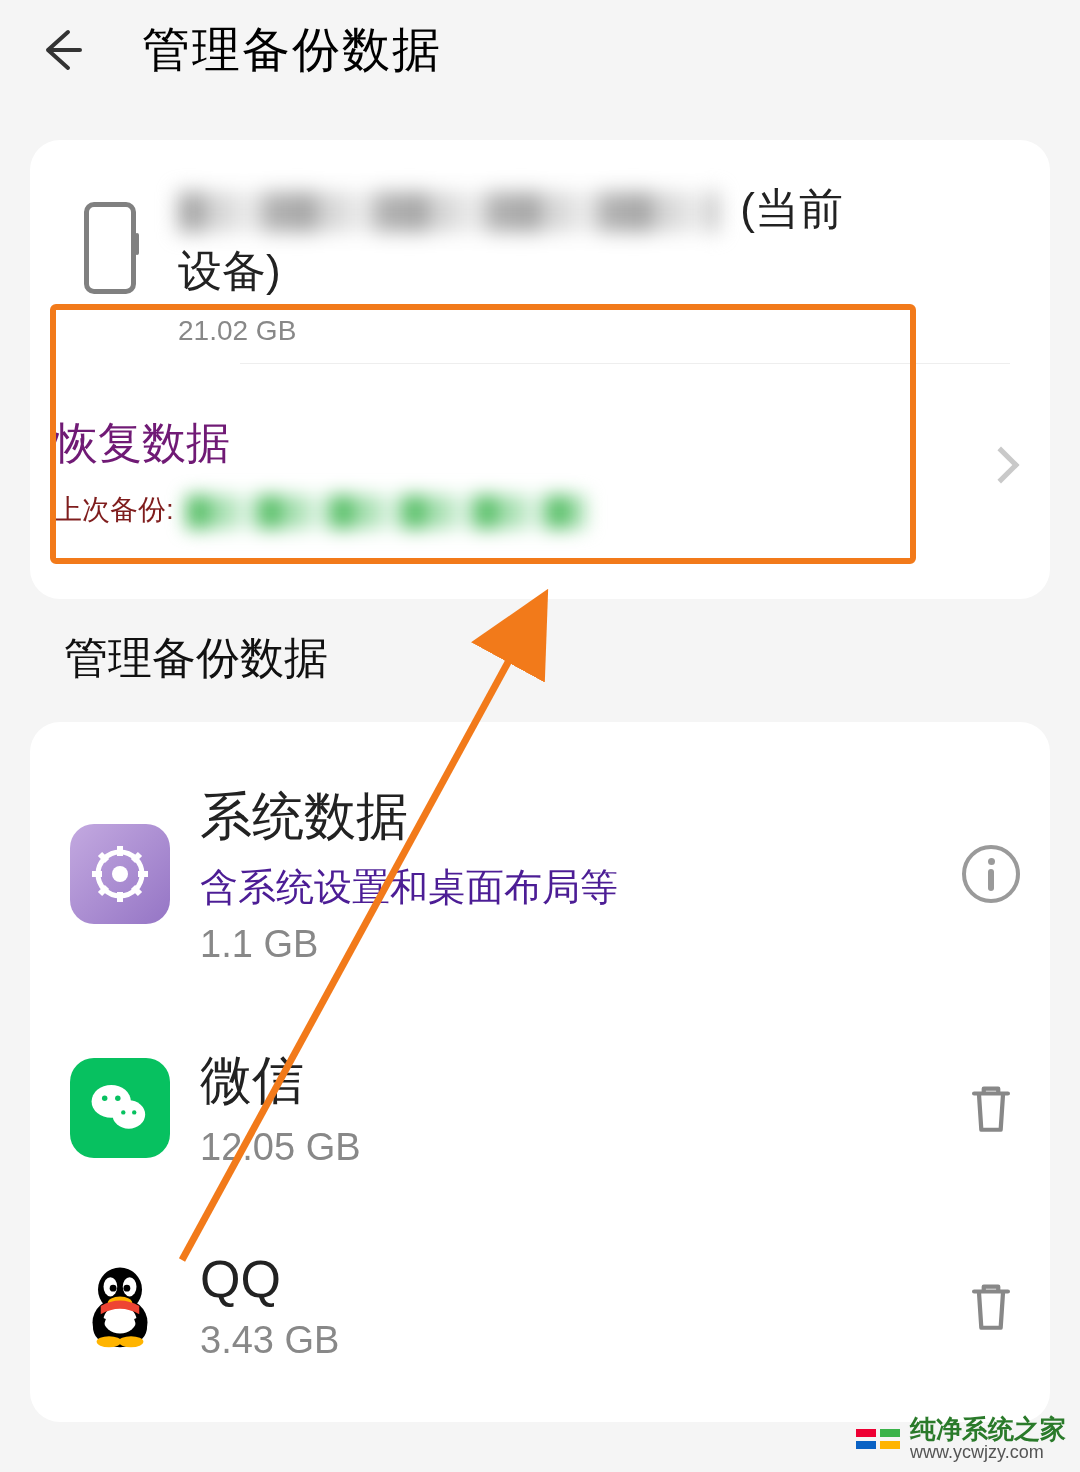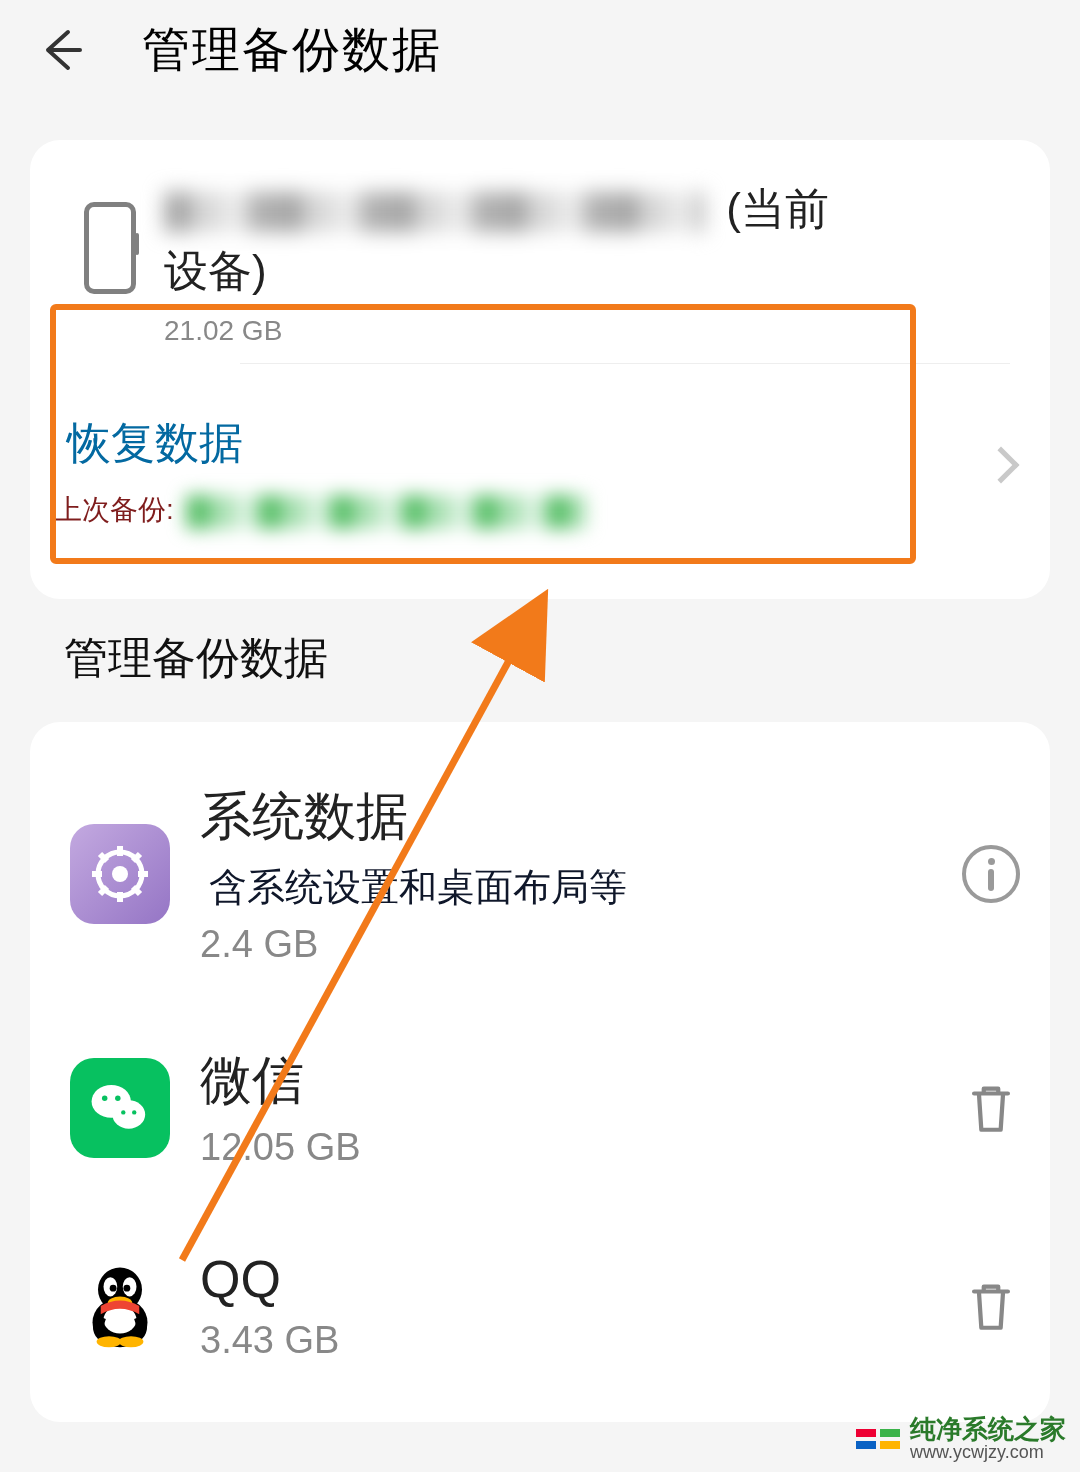--- a/index.html
+++ b/index.html
@@ -22,21 +22,21 @@
     .card {
       background: #fff;
       margin: 40px 30px 30px 30px;
       border-radius: 30px;
       padding: 30px 0;
     }
     .device-row {
       display: flex;
       align-items: flex-start;
       padding: 8px 40px 0 40px;
-      gap: 14px;
+      gap: 28px;
     }
     .phone-icon-wrap { width: 80px; display: flex; justify-content: center; padding-top: 24px; }
     .phone-icon {
       width: 52px; height: 92px;
       border: 5px solid #808080;
       border-radius: 10px;
       position: relative;
     }
     .phone-icon .btn { position: absolute; right: -8px; top: 26px; width: 4px; height: 22px; background: #808080; border-radius: 2px; }
     .device-text { flex: 1; }
@@ -51,21 +51,21 @@
       background: repeating-linear-gradient(90deg,#a8a8a8 0 28px,#d8d8d8 28px 56px,#eaeaea 56px 84px,#b0b0b0 84px 112px);
       filter: blur(10px);
       margin-right: 10px;
     }
     .device-size { color: #888; font-size: 28px; margin-top: 14px; }
     .divider { height: 1px; background: #eee; margin: 16px 40px 16px 210px; }
     .restore-row {
       padding: 34px 40px 40px 24px;
       position: relative;
     }
-    .restore-title { font-size: 44px; color: #0369a1; margin-bottom: 18px; margin-left: 13px; }
+    .restore-title { font-size: 44px; color: #701a75; margin-bottom: 18px; }
     .restore-sub { font-size: 28px; color: #7f1d1d; display: flex; align-items: flex-end; }
     .blur2 {
       display: inline-block;
       width: 400px; height: 34px;
       margin-left: 12px;
       background: repeating-linear-gradient(90deg,#5bc06a 0 24px,#a8e0b2 24px 48px,#d9f2df 48px 72px);
       filter: blur(9px);
     }
     .chevron {
       position: absolute; right: 36px; top: 72px;
@@ -104,21 +104,21 @@
       width: 100px; height: 100px;
       border-radius: 24px;
       display: flex; align-items: center; justify-content: center;
       flex-shrink: 0;
     }
     .gear-bg { background: linear-gradient(135deg,#c3a9e0,#9575c5); }
     .wechat-bg { background: #07c160; }
     .qq-bg { background: #fff; }
     .app-text { flex: 1; }
     .app-title { font-size: 52px; color: #222; font-weight: 500; margin-bottom: 10px; }
-    .app-sub { font-size: 38px; color: #0f172a; margin-bottom: 10px; margin-left: 9px; }
+    .app-sub { font-size: 38px; color: #4c1d95; margin-bottom: 10px; }
     .app-size { font-size: 38px; color: #888; }
     .info-circle {
       width: 58px; height: 58px;
       border: 4px solid #9a9a9a;
       border-radius: 50%;
       display: flex; align-items: center; justify-content: center;
       flex-shrink: 0;
     }
     .info-dot { width: 7px; height: 7px; background:#9a9a9a; border-radius:50%; margin-bottom:4px; }
     .info-stem { width: 6px; height: 22px; background:#9a9a9a; border-radius:3px; }
@@ -201,21 +201,21 @@
             <line x1="45" y1="45" x2="52" y2="52"></line>
           <line x1="52" y1="12" x2="45" y2="19"></line>
             <line x1="19" y1="45" x2="12" y2="52"></line>
         </g>
         <circle cx="32" cy="32" r="8" fill="#fff"></circle>
       </svg>
     </div>
     <div class="app-text">
       <div class="app-title">系统数据</div>
       <div class="app-sub">含系统设置和桌面布局等</div>
-      <div class="app-size">2.4 GB</div>
+      <div class="app-size">1.1 GB</div>
     </div>
     <div class="info-circle">
       <div class="info-inner">
           <div class="info-dot"></div>
           <div class="info-stem"></div>
         </div>
     </div>
   </div>
 
   <div class="app-row">

